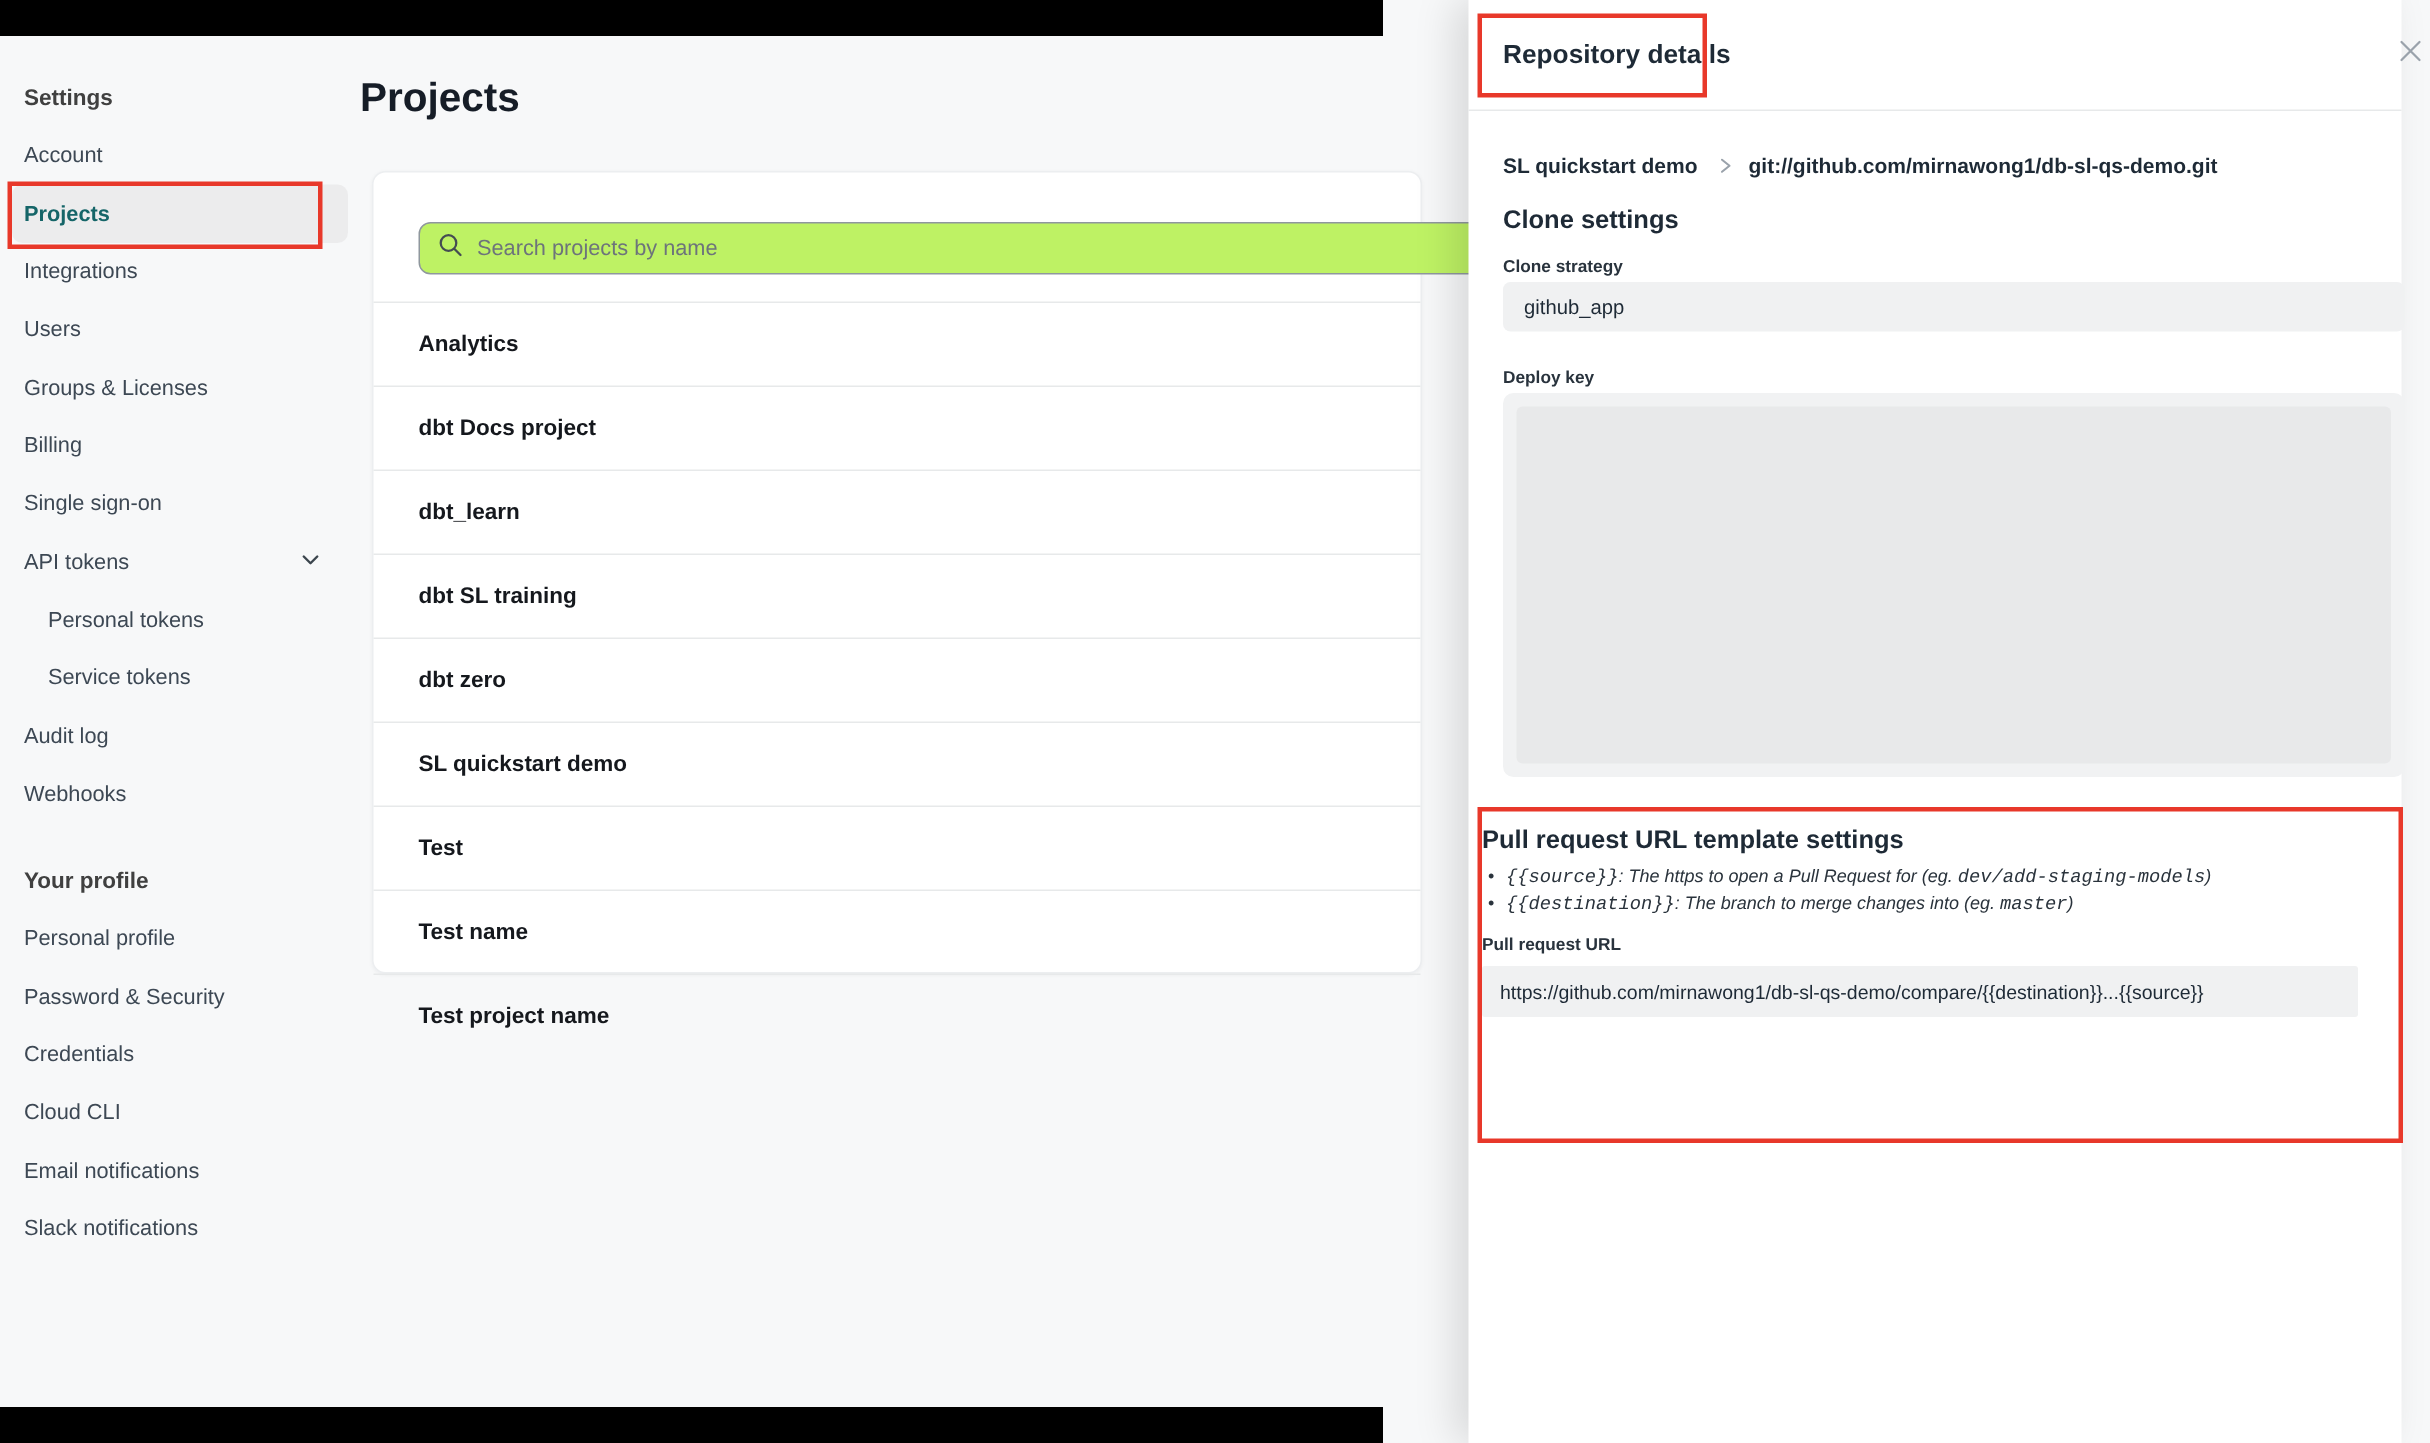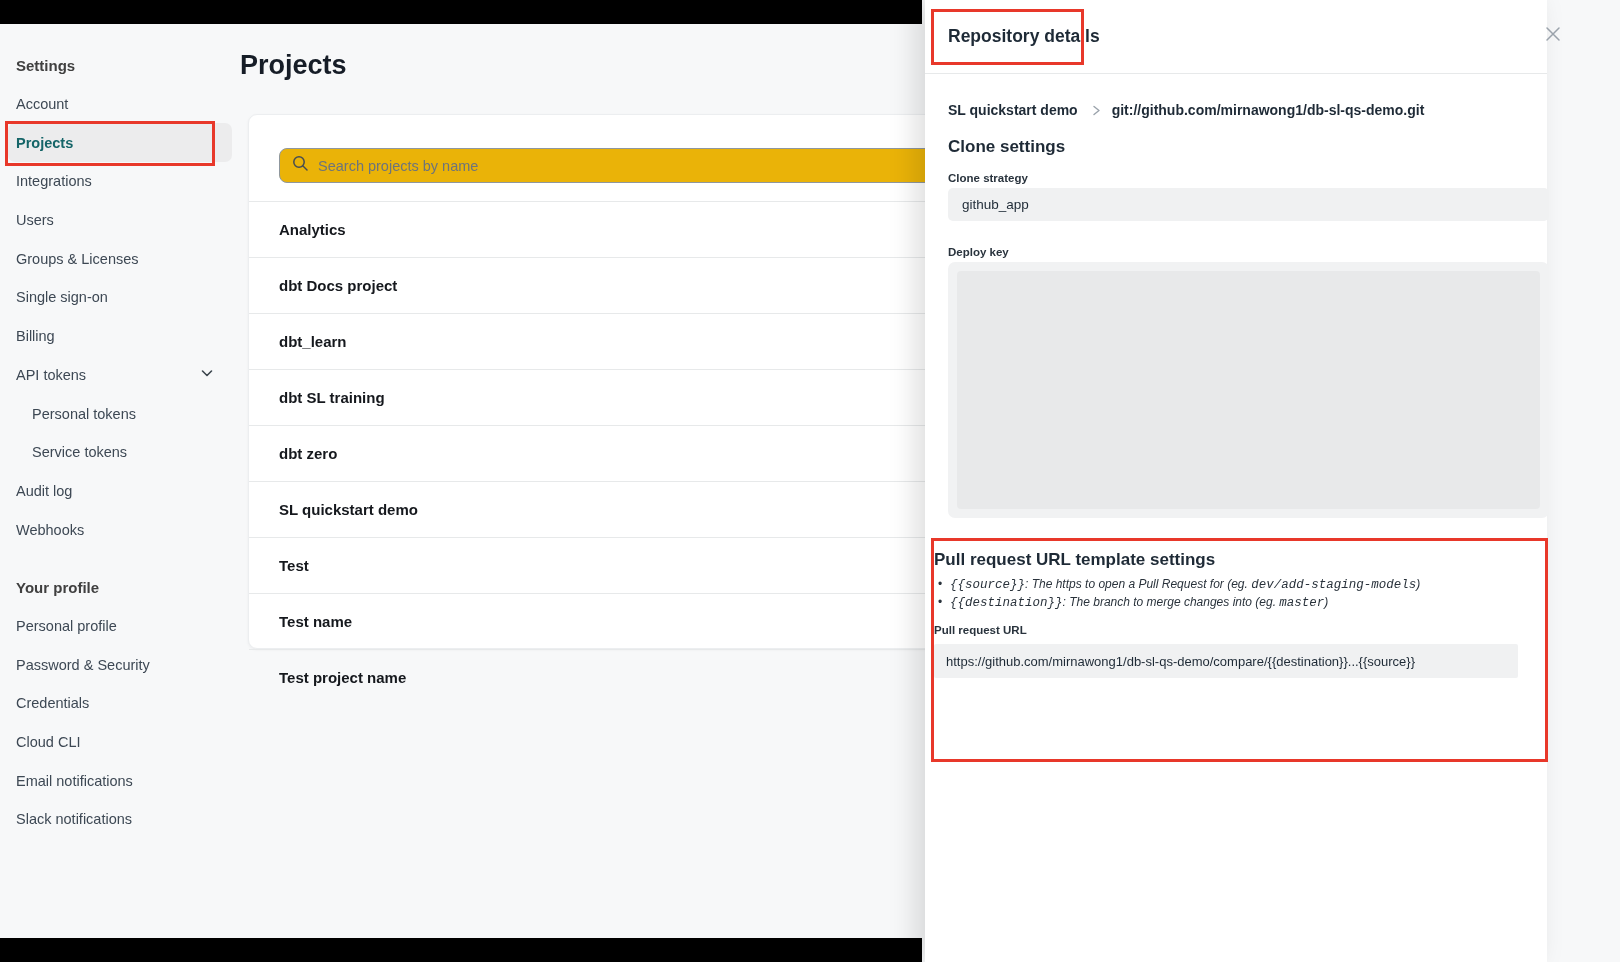--- a/index.html
+++ b/index.html
@@ -21,28 +21,28 @@
   .entry.selected .pill { position:absolute; left:8px; top:0; width:224px; height:38.7px; background:#ececed; border-radius:7px; z-index:-1; }
   .entry .chev { display:none; margin-left:auto; margin-right:34px; }
   .entry.chevron .chev { display:block; }
 
   .annotation { position:absolute; border:3px solid #e8382a; z-index:60; pointer-events:none; }
   .anno-sidebar { left:5px; top:121px; width:210px; height:45px; }
 
   
   .page-title { position:absolute; left:240px; top:46px; font-size:27px; line-height:38px; font-weight:700; color:#161d27; z-index:5; }
   .card { position:absolute; left:248px; top:114px; width:700px; height:535px; background:#fff; border:1px solid #eceef0; border-radius:9px; box-shadow:0 1px 3px rgba(16,24,40,.05); z-index:5; }
-  .search { position:absolute; left:30px; top:33px; width:740px; height:35px; border:1.5px solid #8f979e; border-radius:8px; background:#eab308; display:flex; align-items:center; padding-left:12px; }
+  .search { position:absolute; left:30px; top:33px; width:740px; height:35px; border:1.5px solid #8f979e; border-radius:8px; background:#bef264; display:flex; align-items:center; padding-left:12px; }
   .search input { border:none; outline:none; flex:1; font-family:"Liberation Sans",sans-serif; font-size:14.5px; color:#1e2a36; margin-left:9px; background:transparent; }
   .search input::placeholder { color:#6d747b; }
   .plist { position:absolute; left:0; top:86px; width:100%; }
   .prow { height:56px; display:flex; align-items:center; padding-left:30px; border-top:1px solid #e7e9ea; font-size:15px; font-weight:700; color:#15181d; cursor:pointer; }
 
   
-  .panel { position:absolute; left:925px; top:0; width:622px; height:962px; background:#fff; box-shadow:-10px 0 26px rgba(0,0,0,.13); z-index:50; }
+  .panel { position:absolute; left:979px; top:0; width:622px; height:962px; background:#fff; box-shadow:-10px 0 26px rgba(0,0,0,.13); z-index:50; }
   .panel-title { position:absolute; left:23px; top:26px; font-size:17.5px; font-weight:700; color:#1e2a36; }
   .anno-title { left:6px; top:9px; width:153px; height:56px; }
   .close-x { position:absolute; left:618px; top:24px; width:20px; height:20px; cursor:pointer; }
   .pdiv { position:absolute; left:0; top:73px; width:100%; height:1px; background:#e7e9ea; }
 
   .crumbs { position:absolute; left:23px; top:102px; display:flex; align-items:center; font-size:14px; font-weight:700; color:#1e2a36; }
   .crumb-sep { margin:0 11px 0 14px; display:flex; }
 
   .sec-h { position:absolute; left:23px; font-size:17px; font-weight:700; color:#1e2a36; }
   .h-clone { top:137px;text-align:center; }
@@ -108,27 +108,27 @@
       </div>
 
       <div class="entry">
         <span class="pill"></span>
         <span>Groups &amp; Licenses</span>
 
       </div>
 
       <div class="entry">
         <span class="pill"></span>
+        <span>Billing</span>
+
+      </div>
+
+      <div class="entry">
+        <span class="pill"></span>
         <span>Single sign-on</span>
-
-      </div>
-
-      <div class="entry">
-        <span class="pill"></span>
-        <span>Billing</span>
 
       </div>
 
       <div class="entry chevron">
         <span class="pill"></span>
         <span>API tokens</span>
         <span class="chev">
           <svg width="14" height="14" viewBox="0 0 14 14">
             <path d="M2.5 5l4.5 4.5L11.5 5" fill="none" stroke="#3c464e" stroke-width="1.6" stroke-linecap="round" stroke-linejoin="round"></path>
           </svg>

